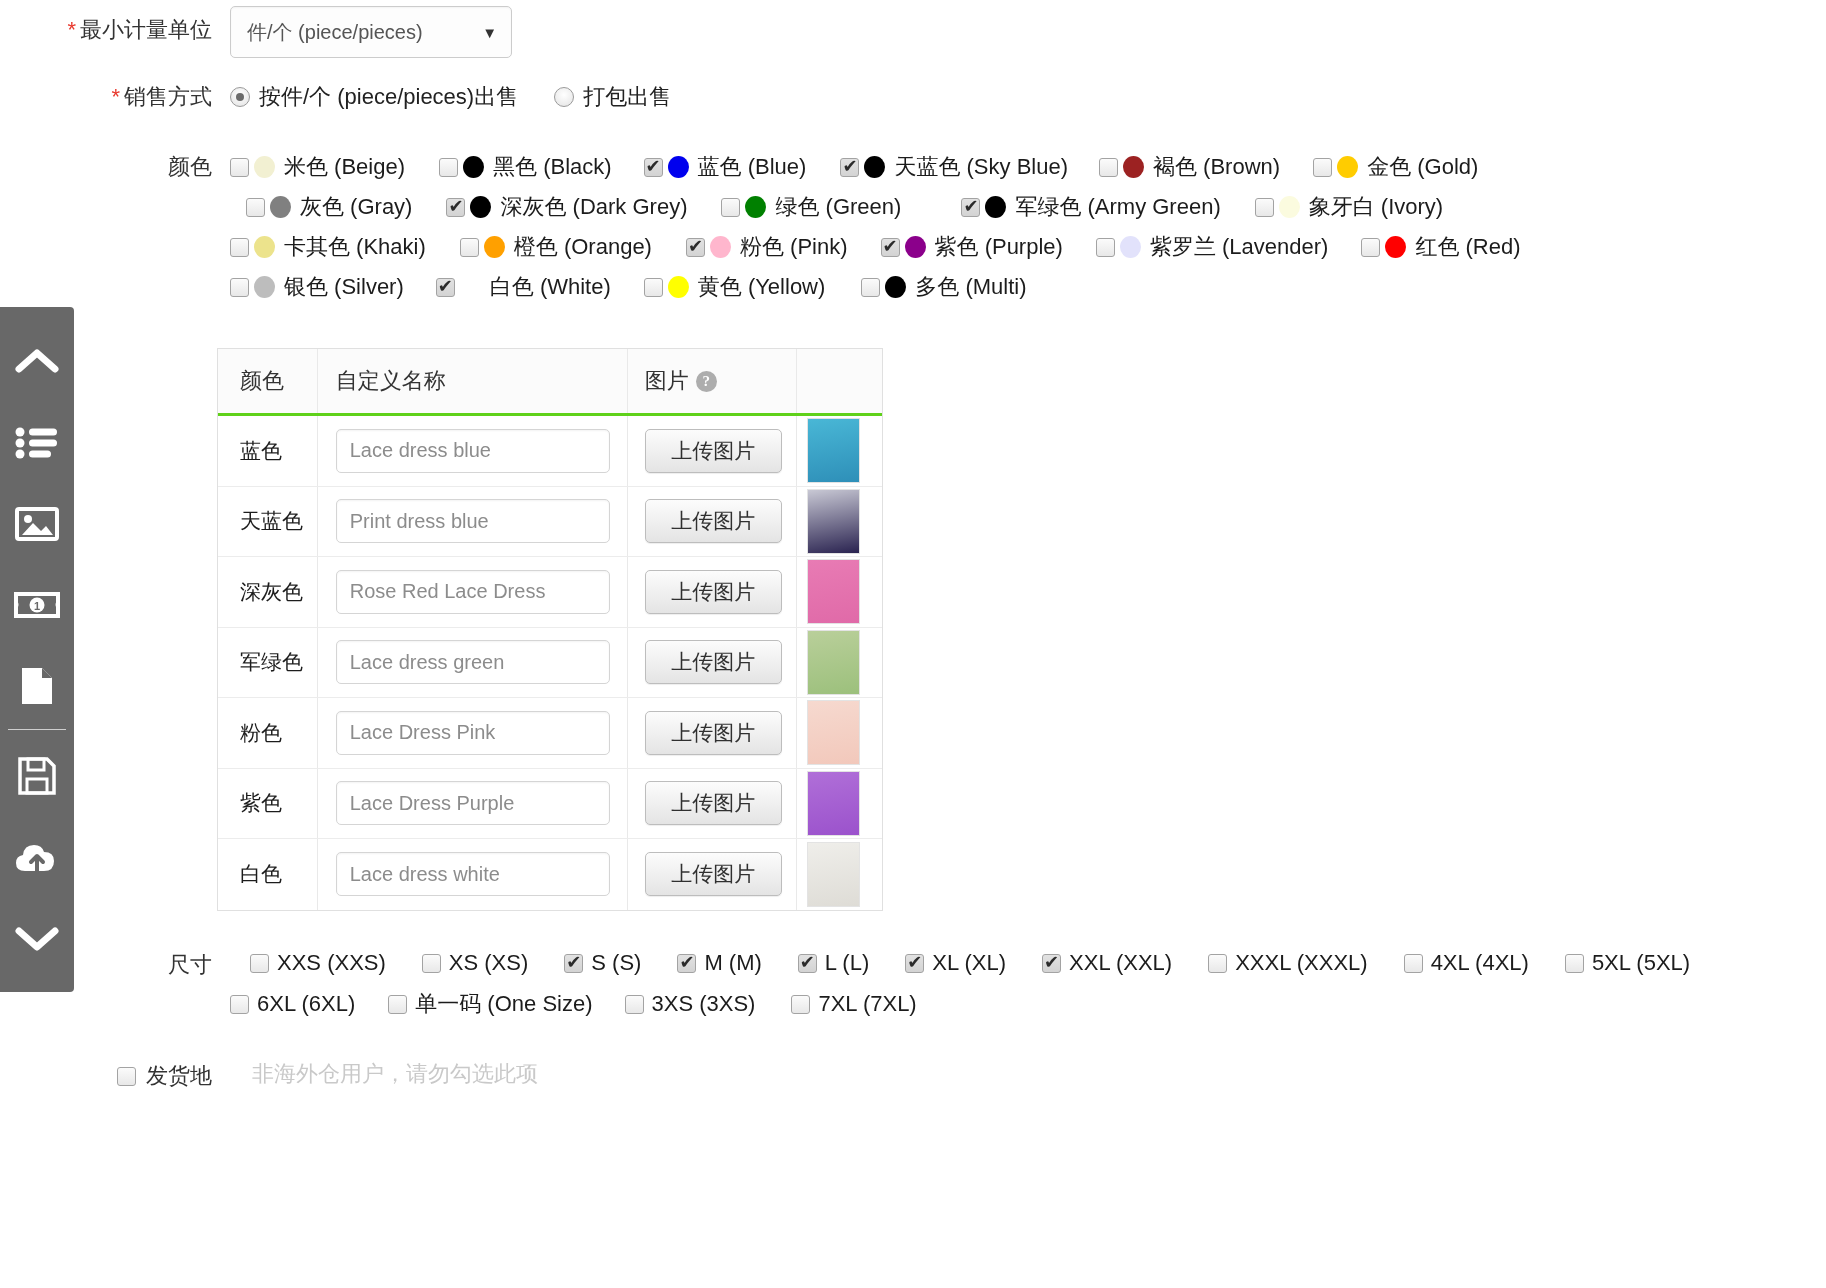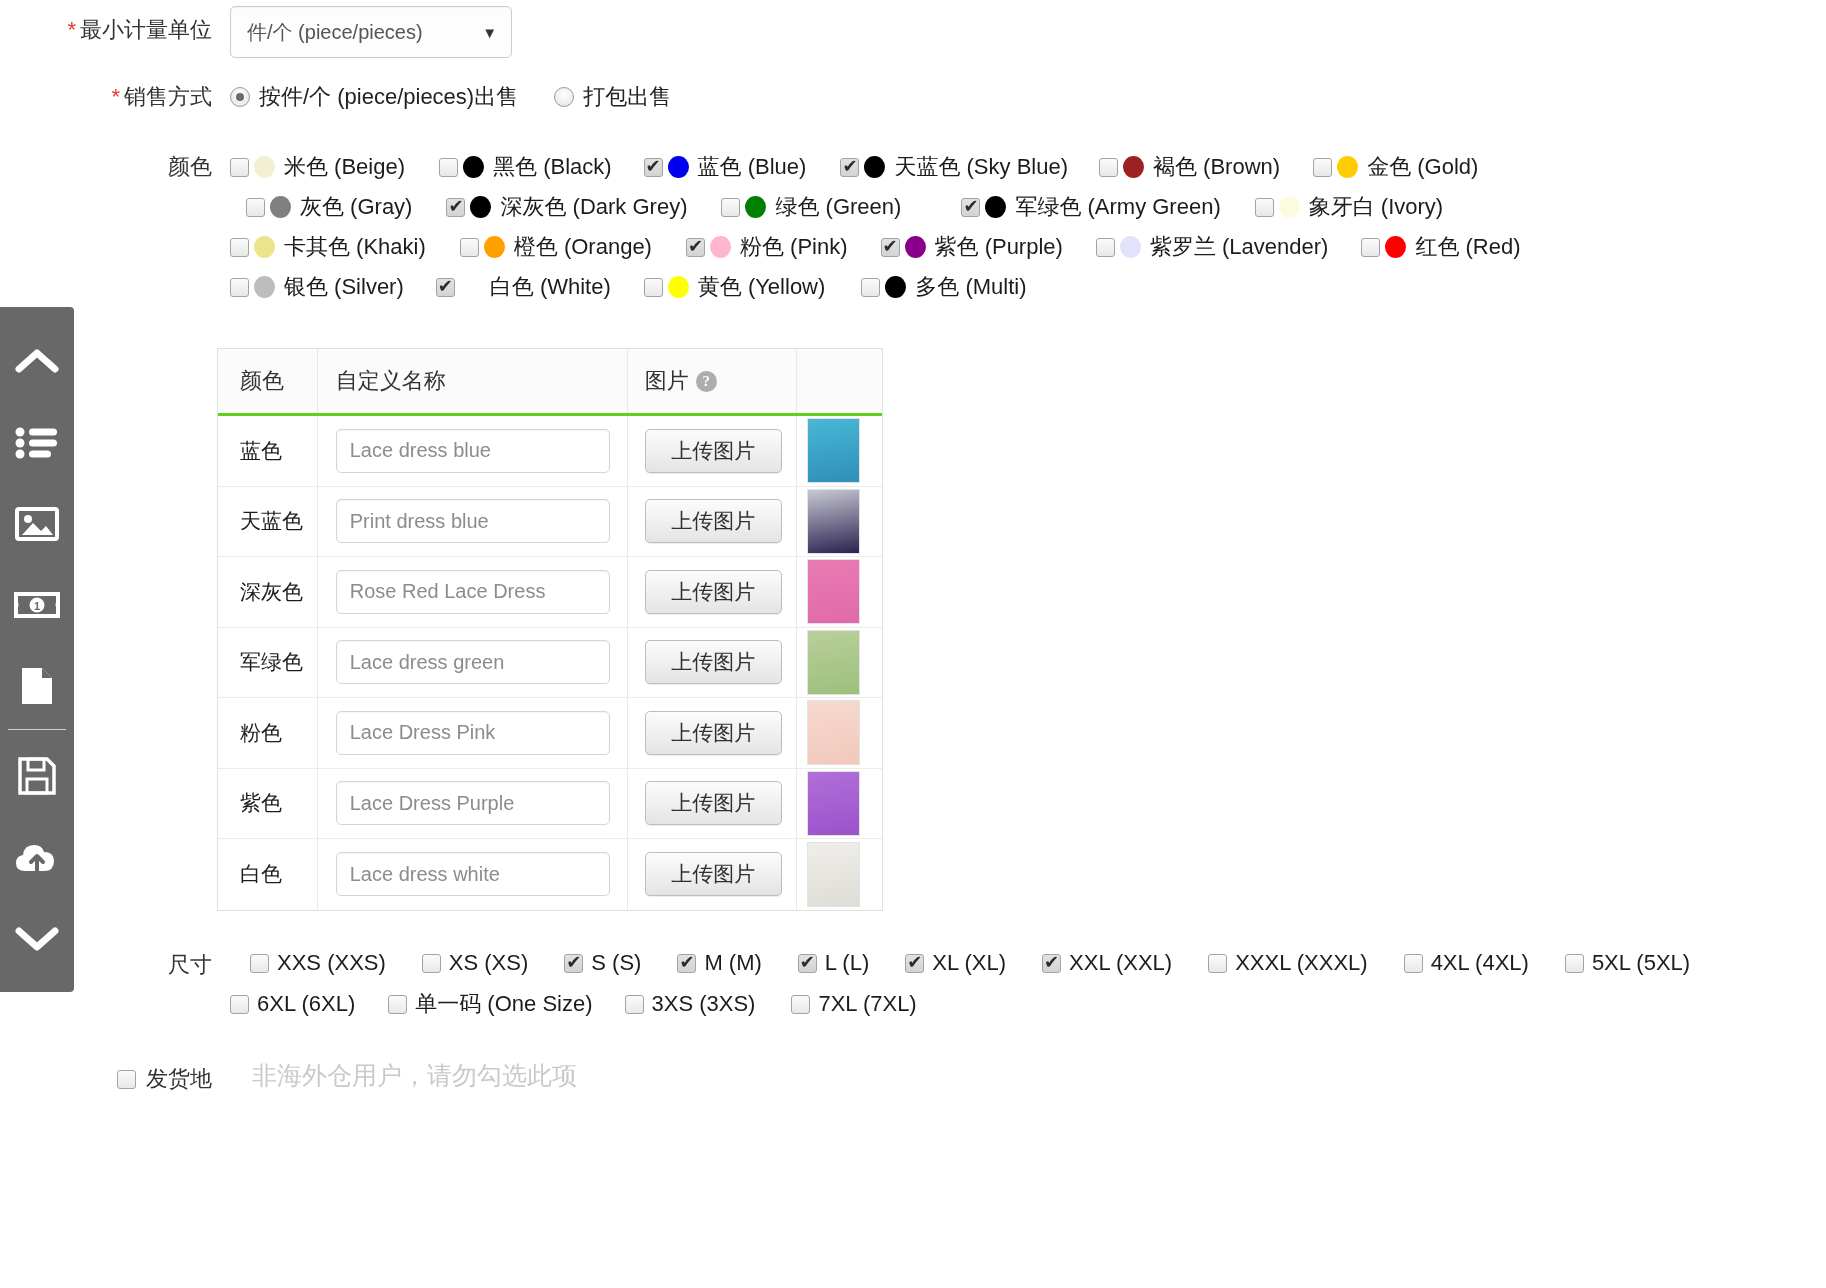--- a/index.html
+++ b/index.html
@@ -137,21 +137,21 @@
     width: 53px; height: 65px; margin-left: 10px;
     border: 1px solid #e3e3e3; overflow: hidden; position: relative;
   }
 
   
   .sizes { display: flex; flex-direction: column; gap: 13px; }
   .size-row { display: flex; align-items: center; }
   .s-label { font-size: 22px; color: #1c1c1c; margin-left: 8px; white-space: nowrap; }
 
   
-  .ship-note { font-size: 25px; color: #c9c9c9; margin-left: 40px; white-space: nowrap; }
+  .ship-note { font-size: 22px; color: #c9c9c9; margin-left: 40px; white-space: nowrap; }
 </style>
 </head>
 <body>
 
 <div class="page">
 
   <div class="sidebar">
     <div class="sb-item">
       <span>
         <svg width="44" height="30" viewBox="0 0 44 30">

